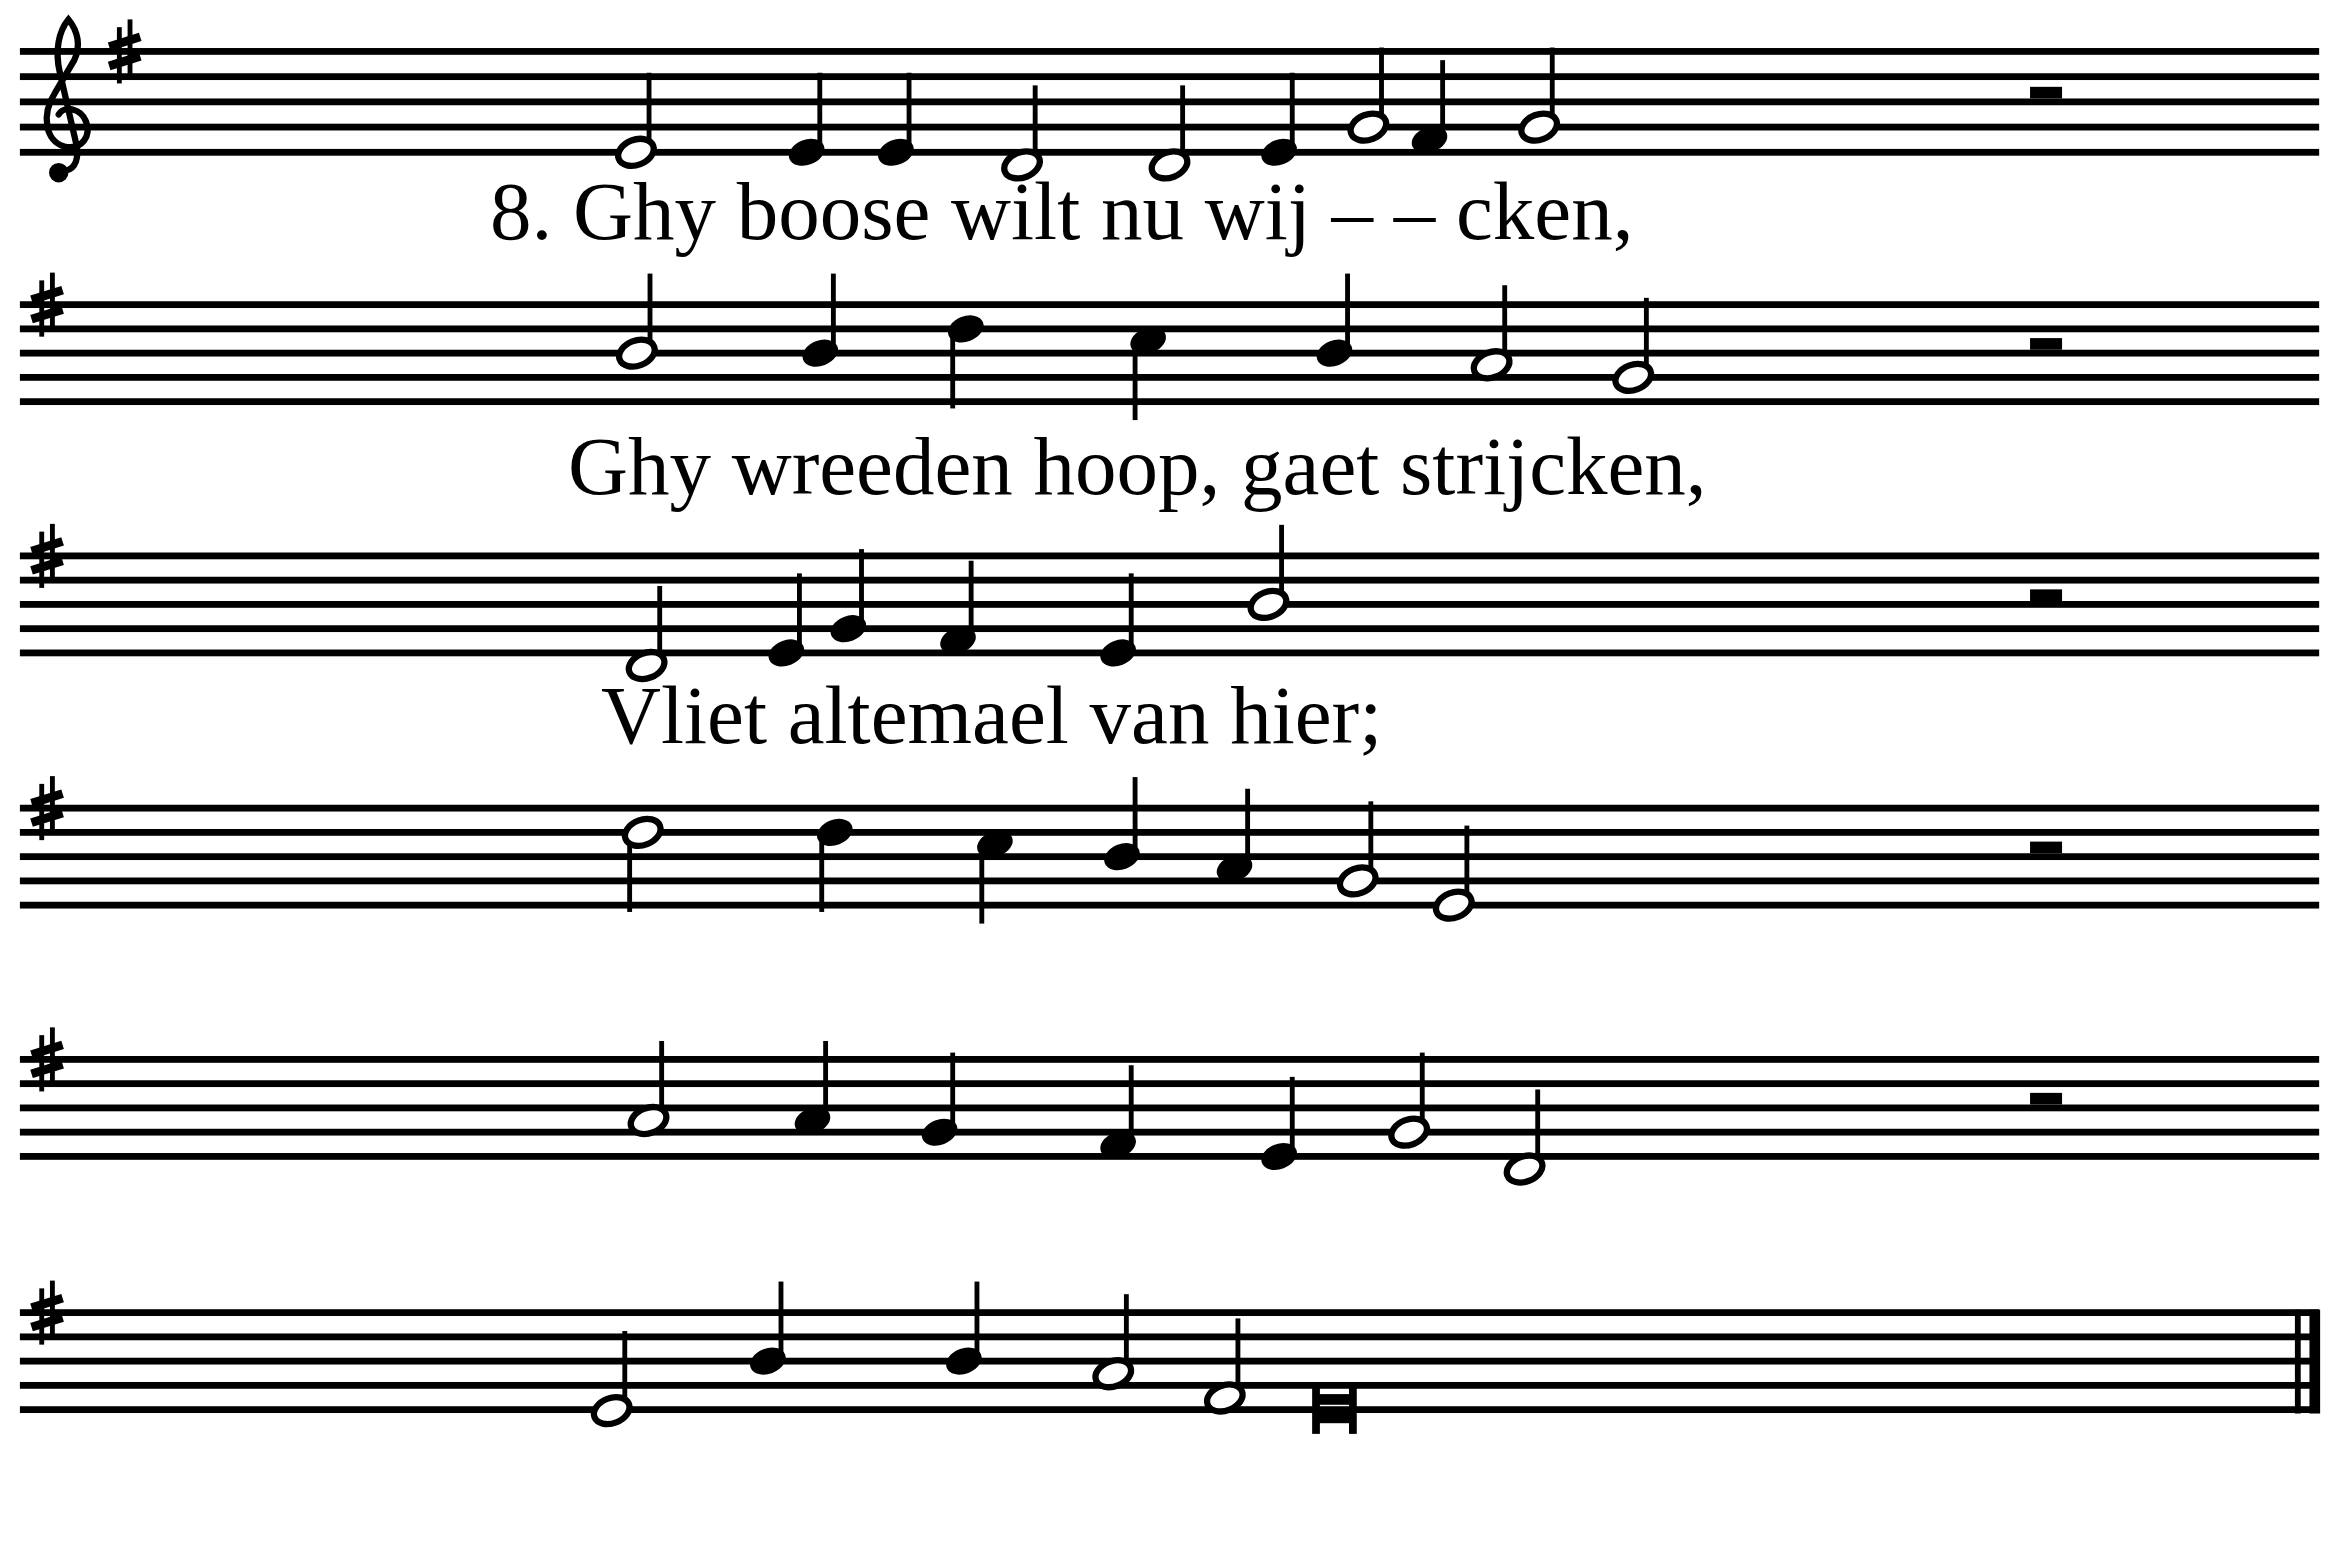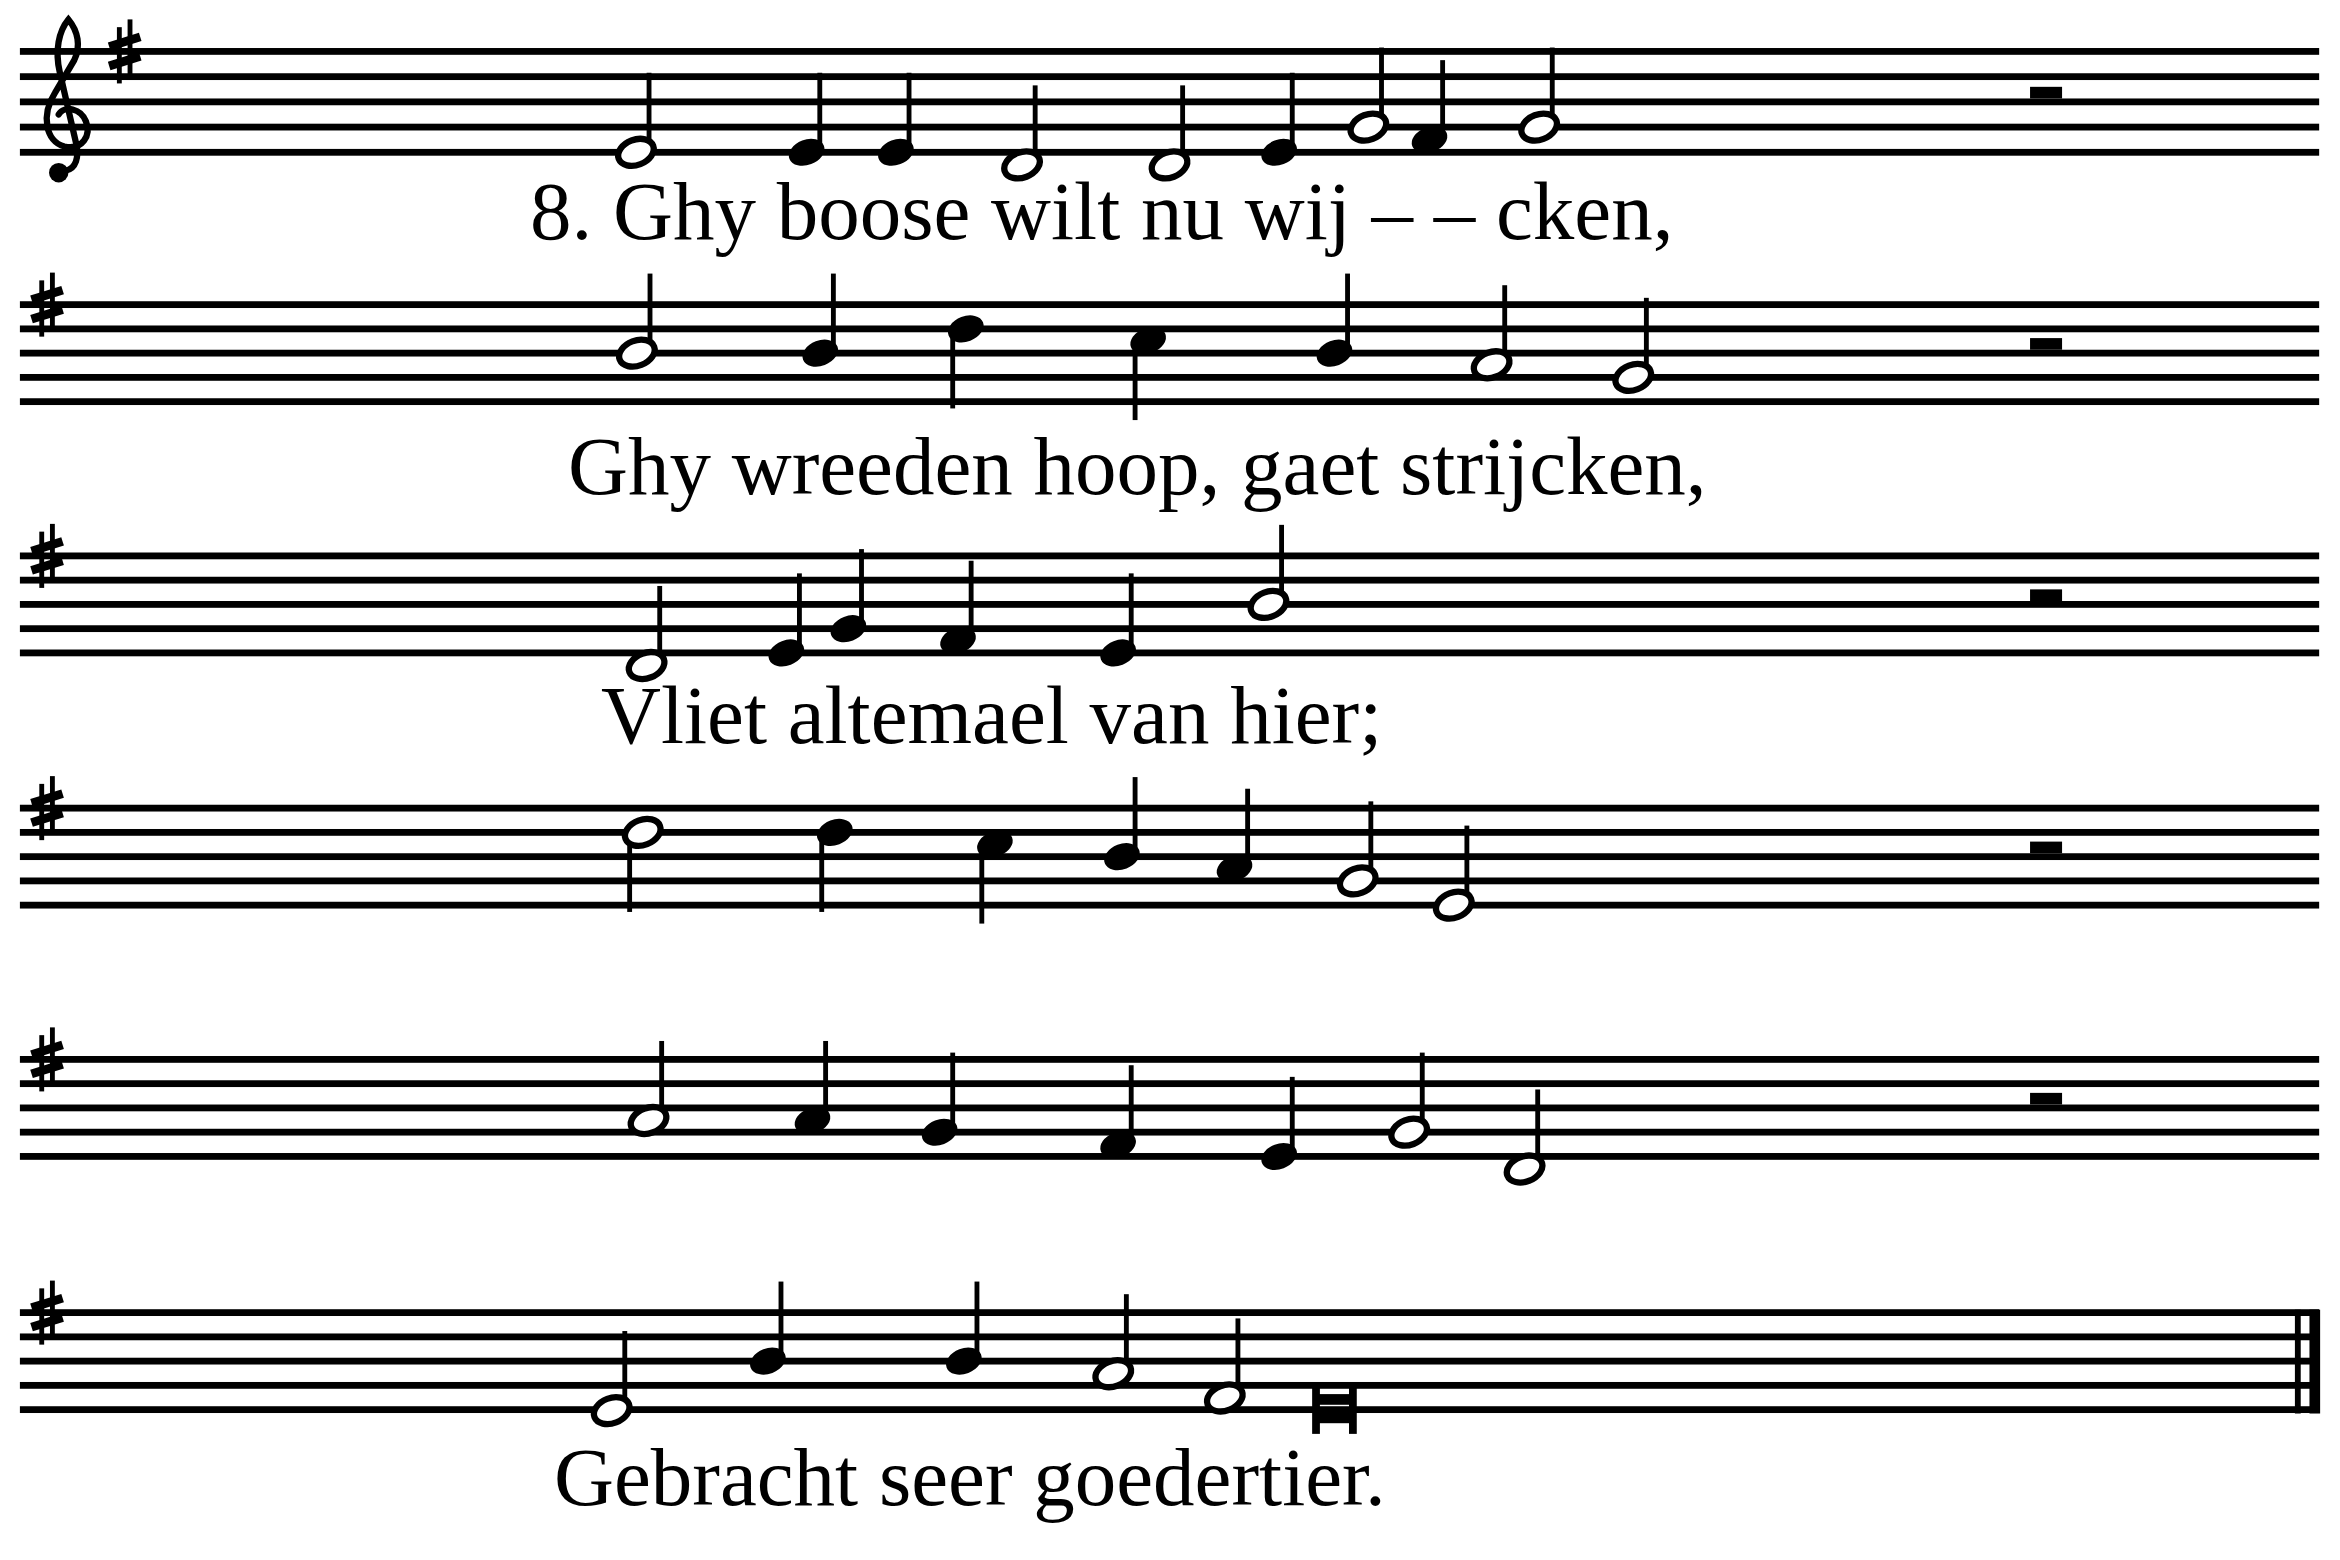--- a/index.html
+++ b/index.html
@@ -273,18 +273,17 @@
           <rect x="1352" y="1430" width="8" height="48" fill="#000"></rect>
           <rect x="1390" y="1430" width="8" height="48" fill="#000"></rect>
           <rect x="1354" y="1437" width="42" height="11" fill="#000"></rect>
           <rect x="1354" y="1456" width="42" height="11" fill="#000"></rect>
         </g>
         <rect x="2365" y="1350" width="6" height="107" fill="#000"></rect>
         <rect x="2380" y="1350" width="11" height="107" fill="#000"></rect>
       </g>
     </svg>
 
-  <div class="lyric" style="left: 490px; top: 170px; font-size: 83px; margin-left: 40px;">8. Ghy boose wilt nu wij – – cken,</div>
+  <div class="lyric" style="left: 490px; top: 170px; font-size: 83px;">8. Ghy boose wilt nu wij – – cken,</div>
   <div class="lyric" style="left: 568px; top: 425px; font-size: 83px;">Ghy wreeden hoop, gaet strijcken,</div>
   <div class="lyric" style="left: 573px; top: 674px; font-size: 83px; margin-left: 28px;">Vliet altemael van hier;</div>
-  <div class="lyric" style="left: 554px; top: 1436px; font-size: 83px;">Gebracht seer goedertier.</div>
 </div>
 
 
 </body></html>

